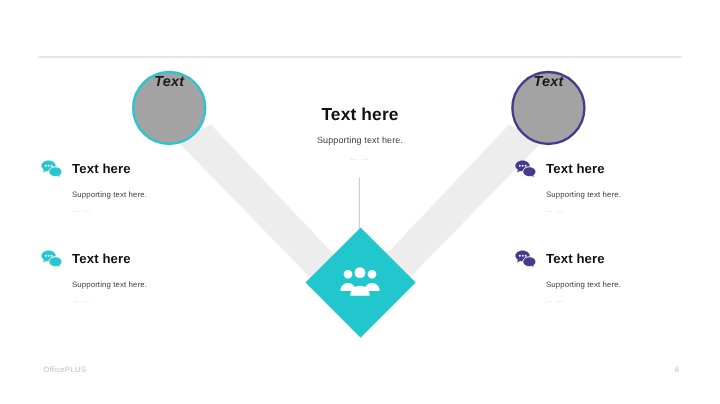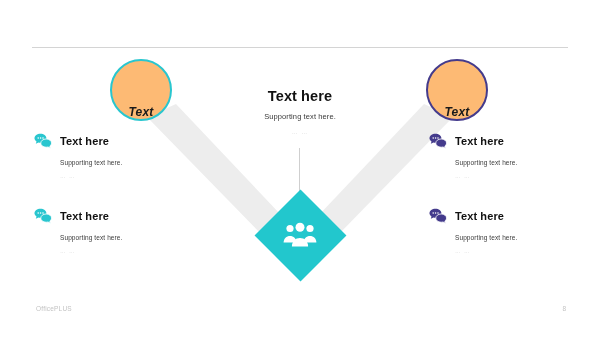--- a/index.html
+++ b/index.html
@@ -41,23 +41,23 @@
   }
 
   
   .bubble-circle {
     position: absolute;
     width: 62px;
     height: 62px;
     border-radius: 50%;
     box-sizing: border-box;
     border: 2px solid #29c6cf;
-    background: #fdba74;
+    background: #a3a3a3;
     display: flex;
-    align-items: flex-end;
+    align-items: flex-start;
     justify-content: center;
   }
   .bubble-circle.left  { left: 110px; top: 59px; border-color: #29c6cf; }
   .bubble-circle.right { left: 426px; top: 59px; border-color: #443b8c; }
   .bubble-circle .cap {
     font-size: 12px;
     font-weight: bold;
     font-style: italic;
     color: #1a1a1a;
     letter-spacing: .2px;

